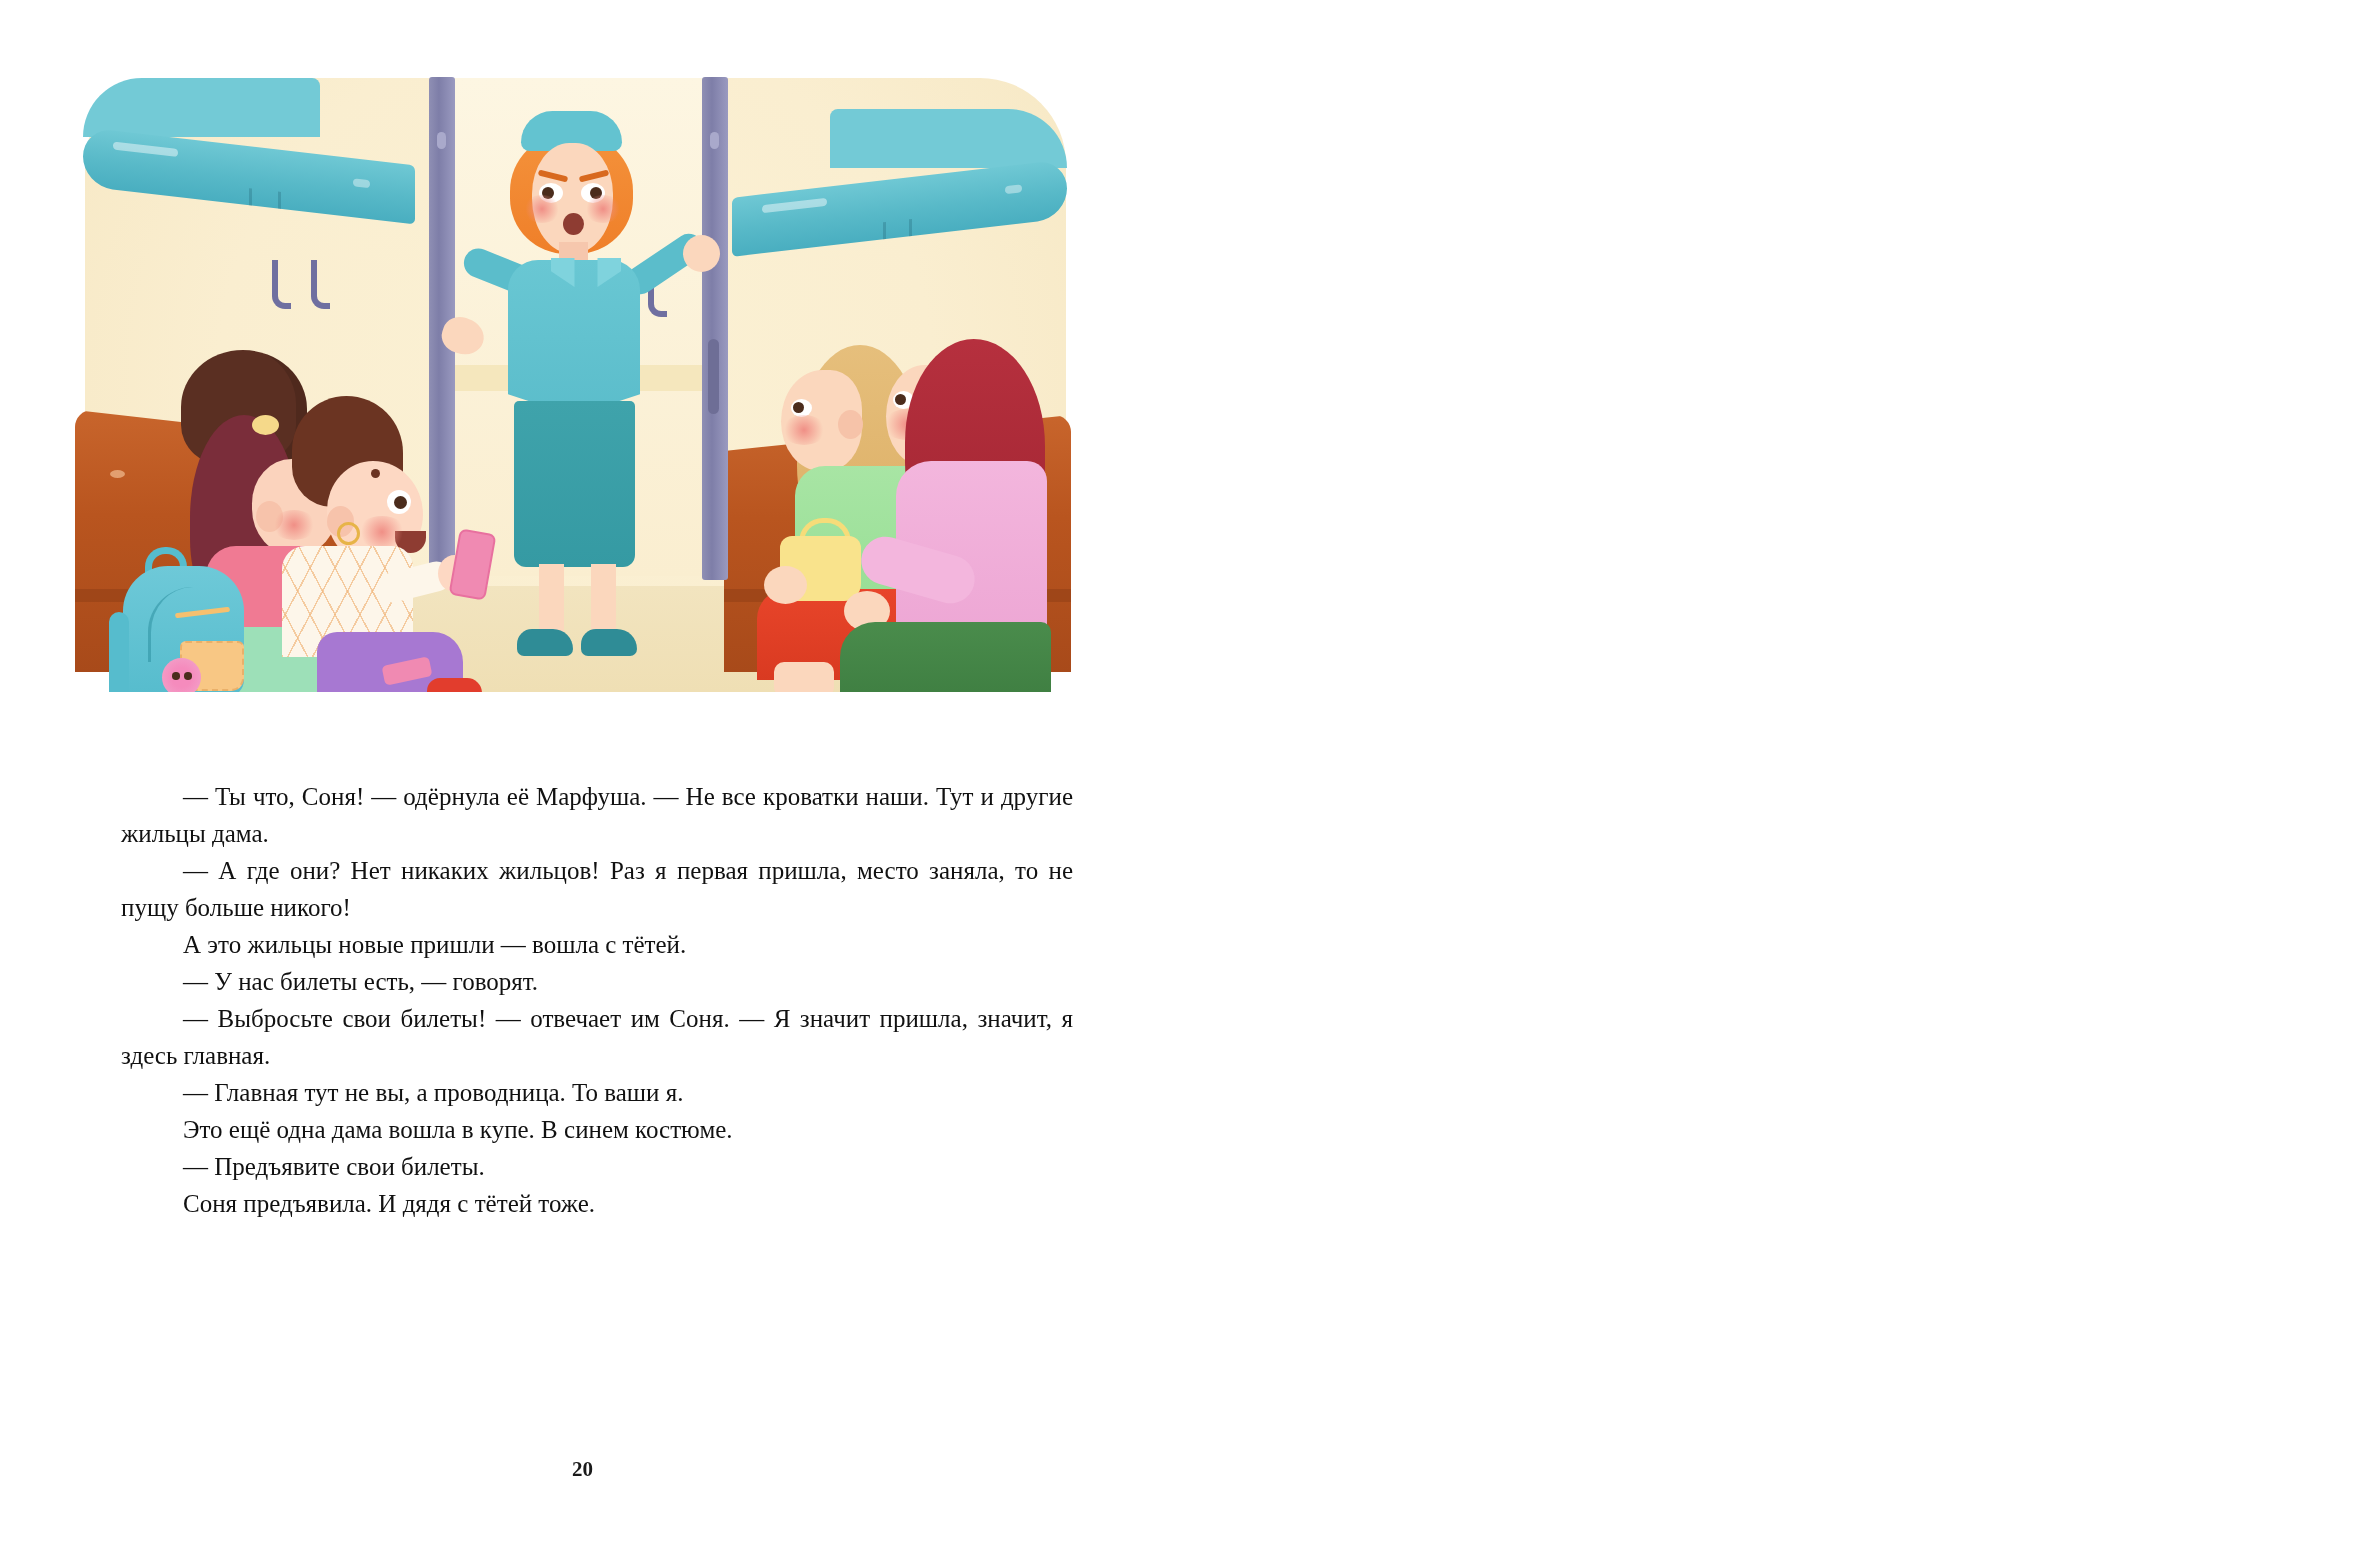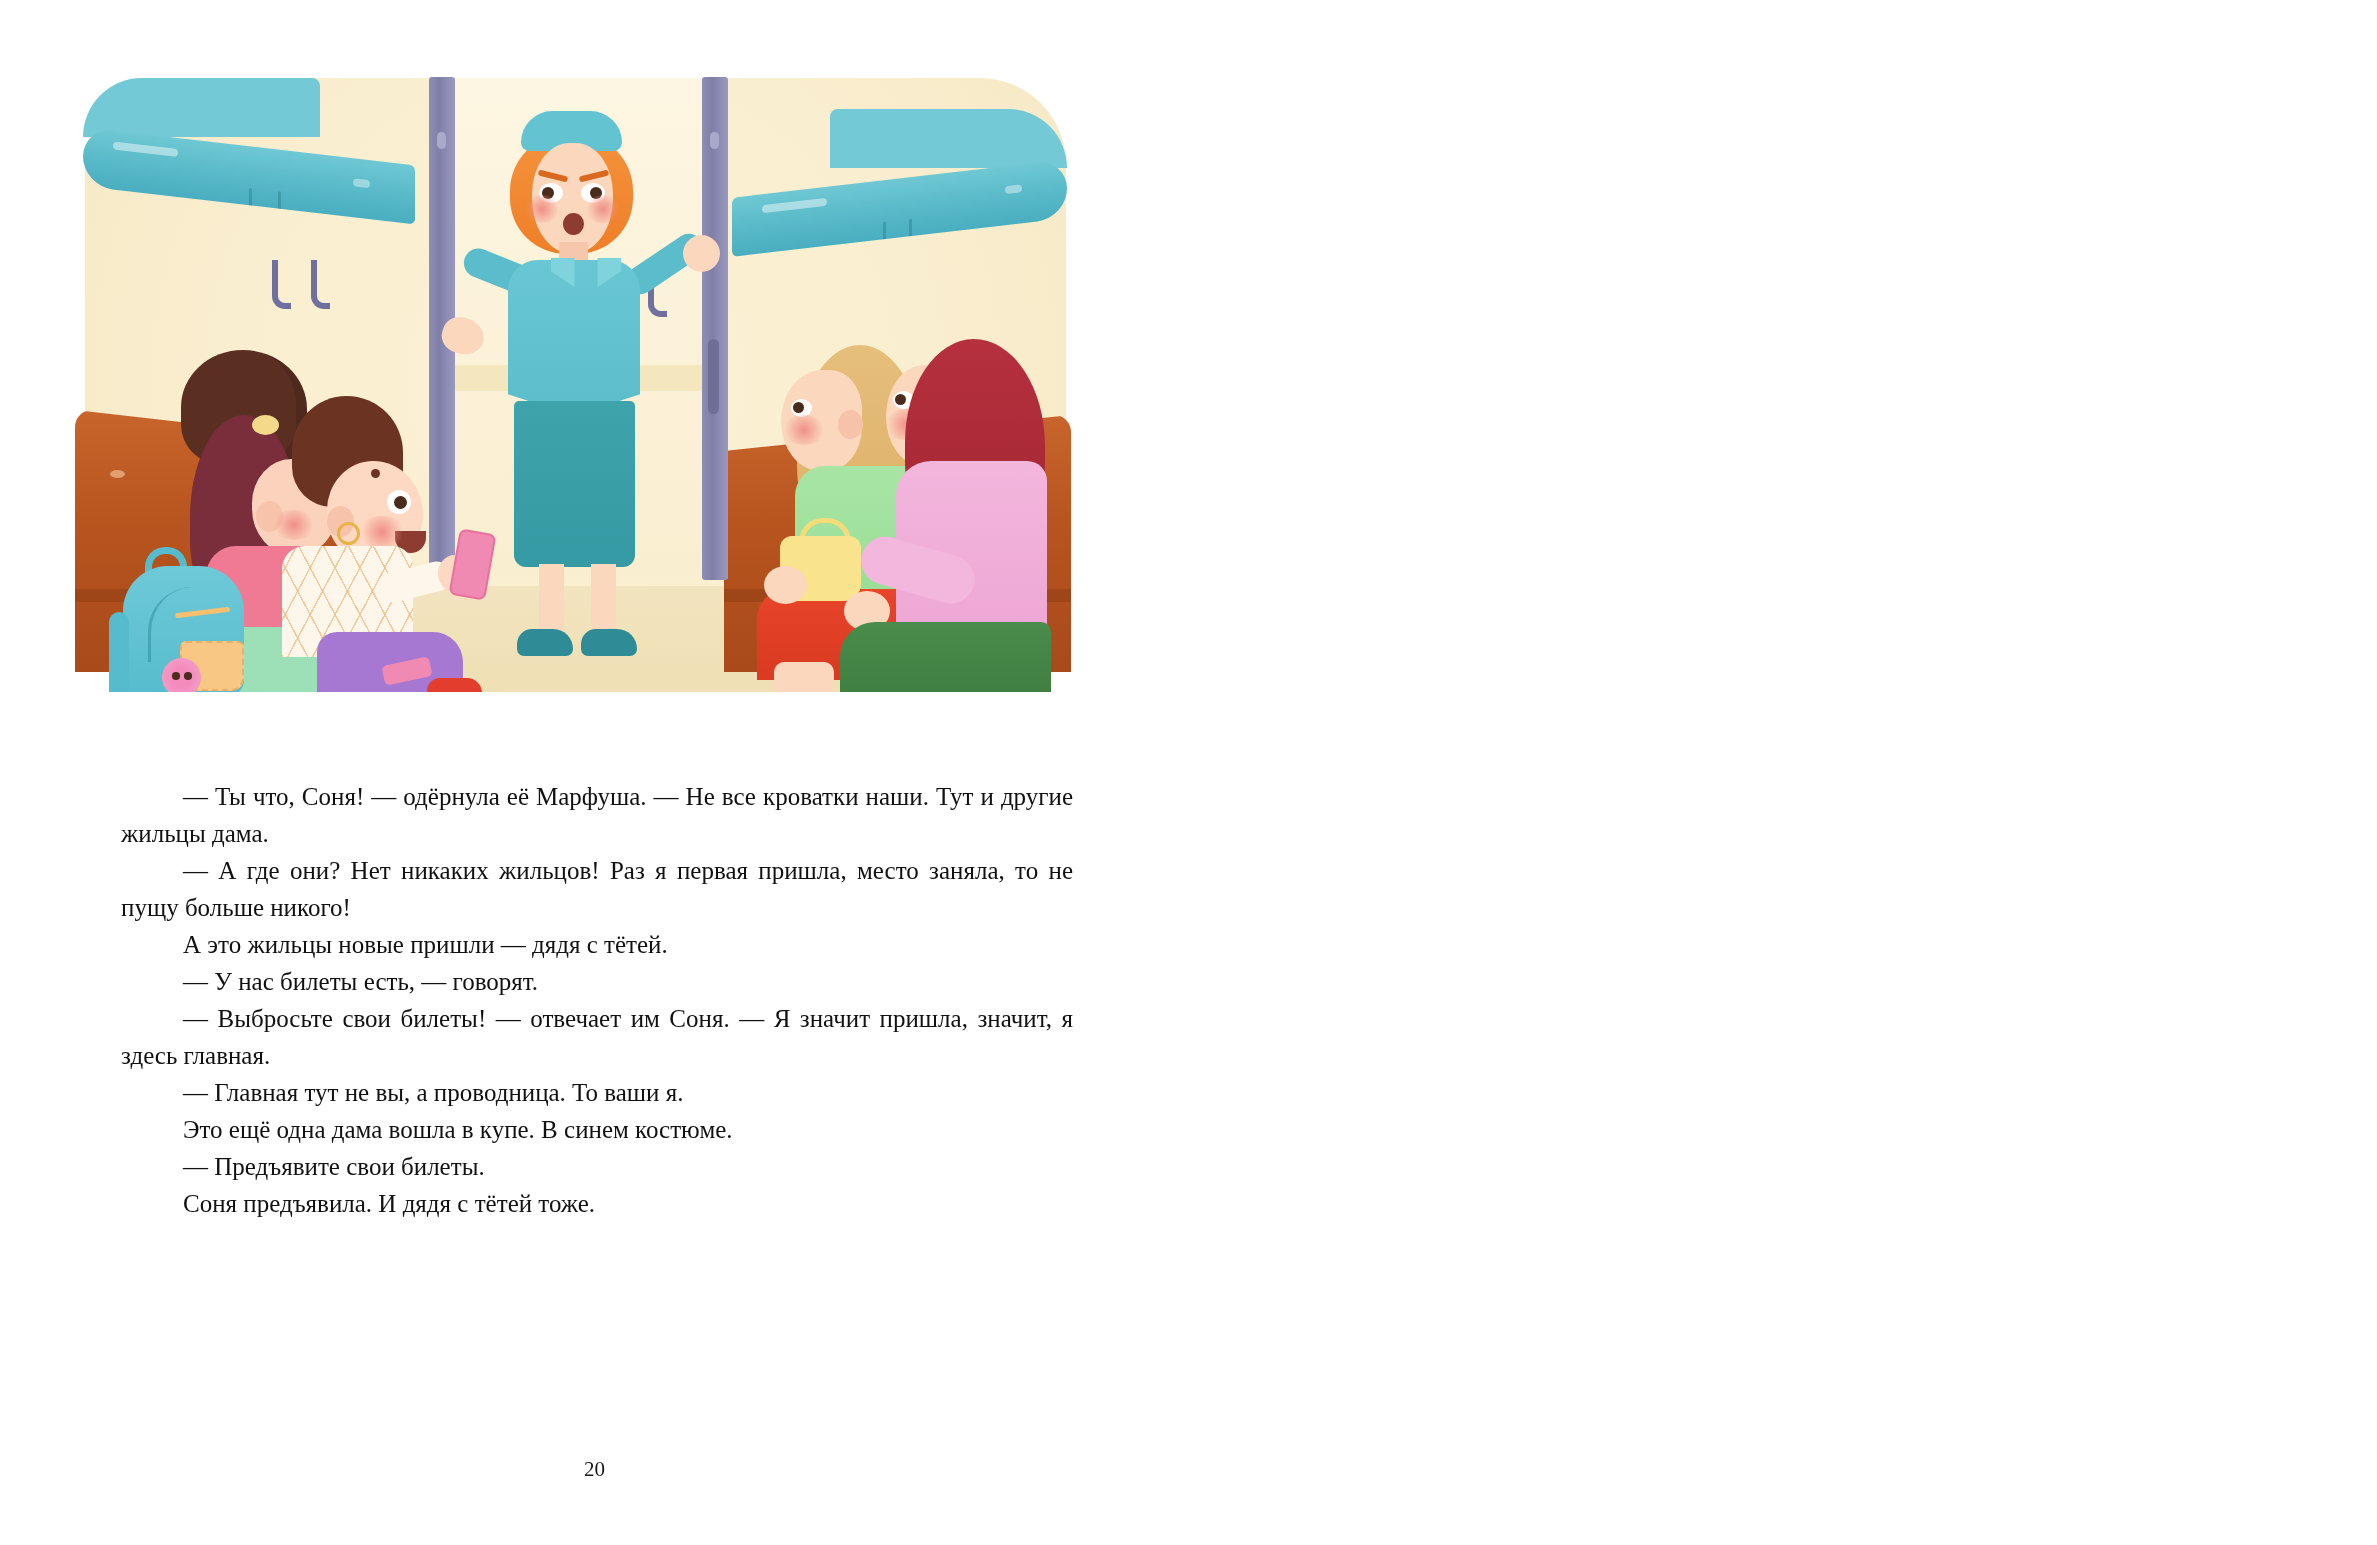--- a/index.html
+++ b/index.html
@@ -47,21 +47,21 @@
 
   
   .folio {
     position: absolute;
     font-size: 21px;
     line-height: 21px;
     color: #1a1a1a;
     text-align: center;
     width: 101px;
   }
-  .folio-left  { left: 544px; top: 1459px; }
+  .folio-left  { left: 532px; top: 1459px; font-weight: bold; }
 
   
   .illo-left {
     position: absolute;
     left: 55px;
     top: 63px;
     width: 1042px;
     height: 629px;
     overflow: hidden;
   }
@@ -563,21 +563,21 @@
       <div class="fig g2-hair"></div>
       <div class="fig g2-top"></div>
       <div class="fig g2-arm"></div>
       <div class="fig g2-hand"></div>
       <div class="fig g2-pants"></div>
     </div>
 
     <div class="textblock tb-left">
       <p class="indent">— Ты что, Соня! — одёрнула её Марфуша. — Не все кроватки наши. Тут и другие жильцы дама.</p>
       <p class="indent">— А где они? Нет никаких жильцов! Раз я первая пришла, место заняла, то не пущу больше никого!</p>
-      <p class="indent">А это жильцы новые пришли — дядя с тётей.</p>
+      <p class="indent">А это жильцы новые пришли — вошла с тётей.</p>
       <p class="indent">— У нас билеты есть, — говорят.</p>
       <p class="indent">— Выбросьте свои билеты! — отвечает им Соня. — Я значит пришла, значит, я здесь главная.</p>
       <p class="indent">— Главная тут не вы, а проводница. То ваши я.</p>
       <p class="indent">Это ещё одна дама вошла в купе. В синем костюме.</p>
       <p class="indent">— Предъявите свои билеты.</p>
       <p class="indent">Соня предъявила. И дядя с тётей тоже.</p>
     </div>
 
     <div class="folio folio-left">20</div>
   </div>

